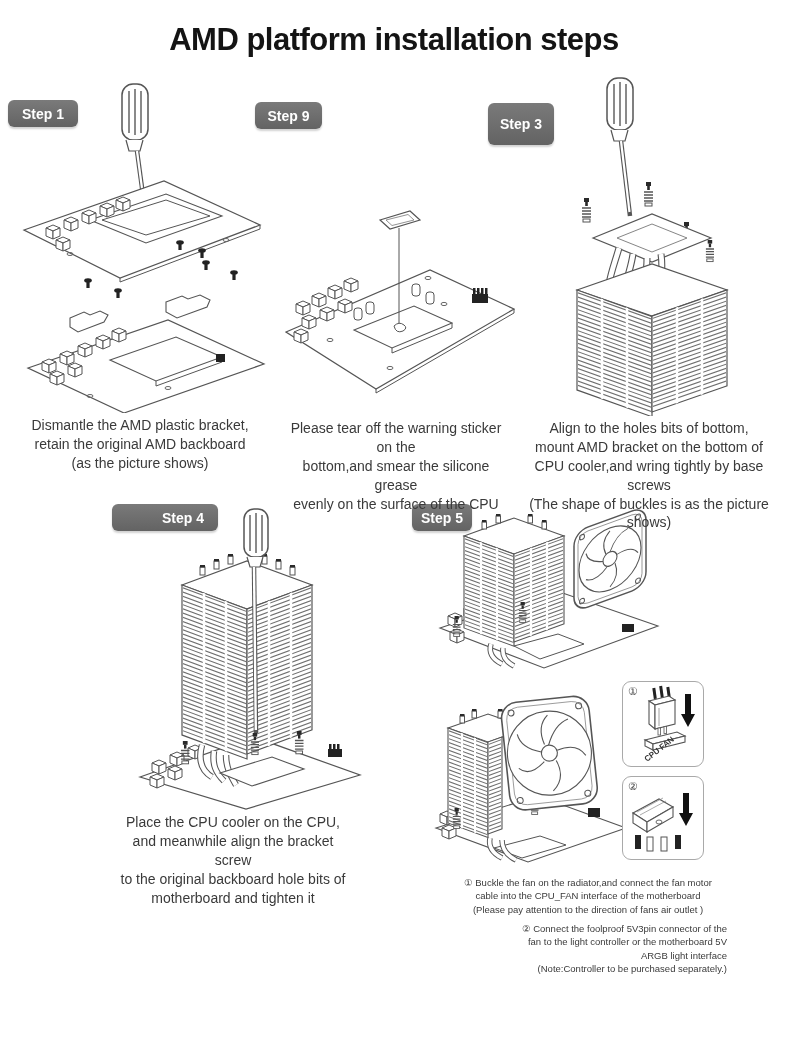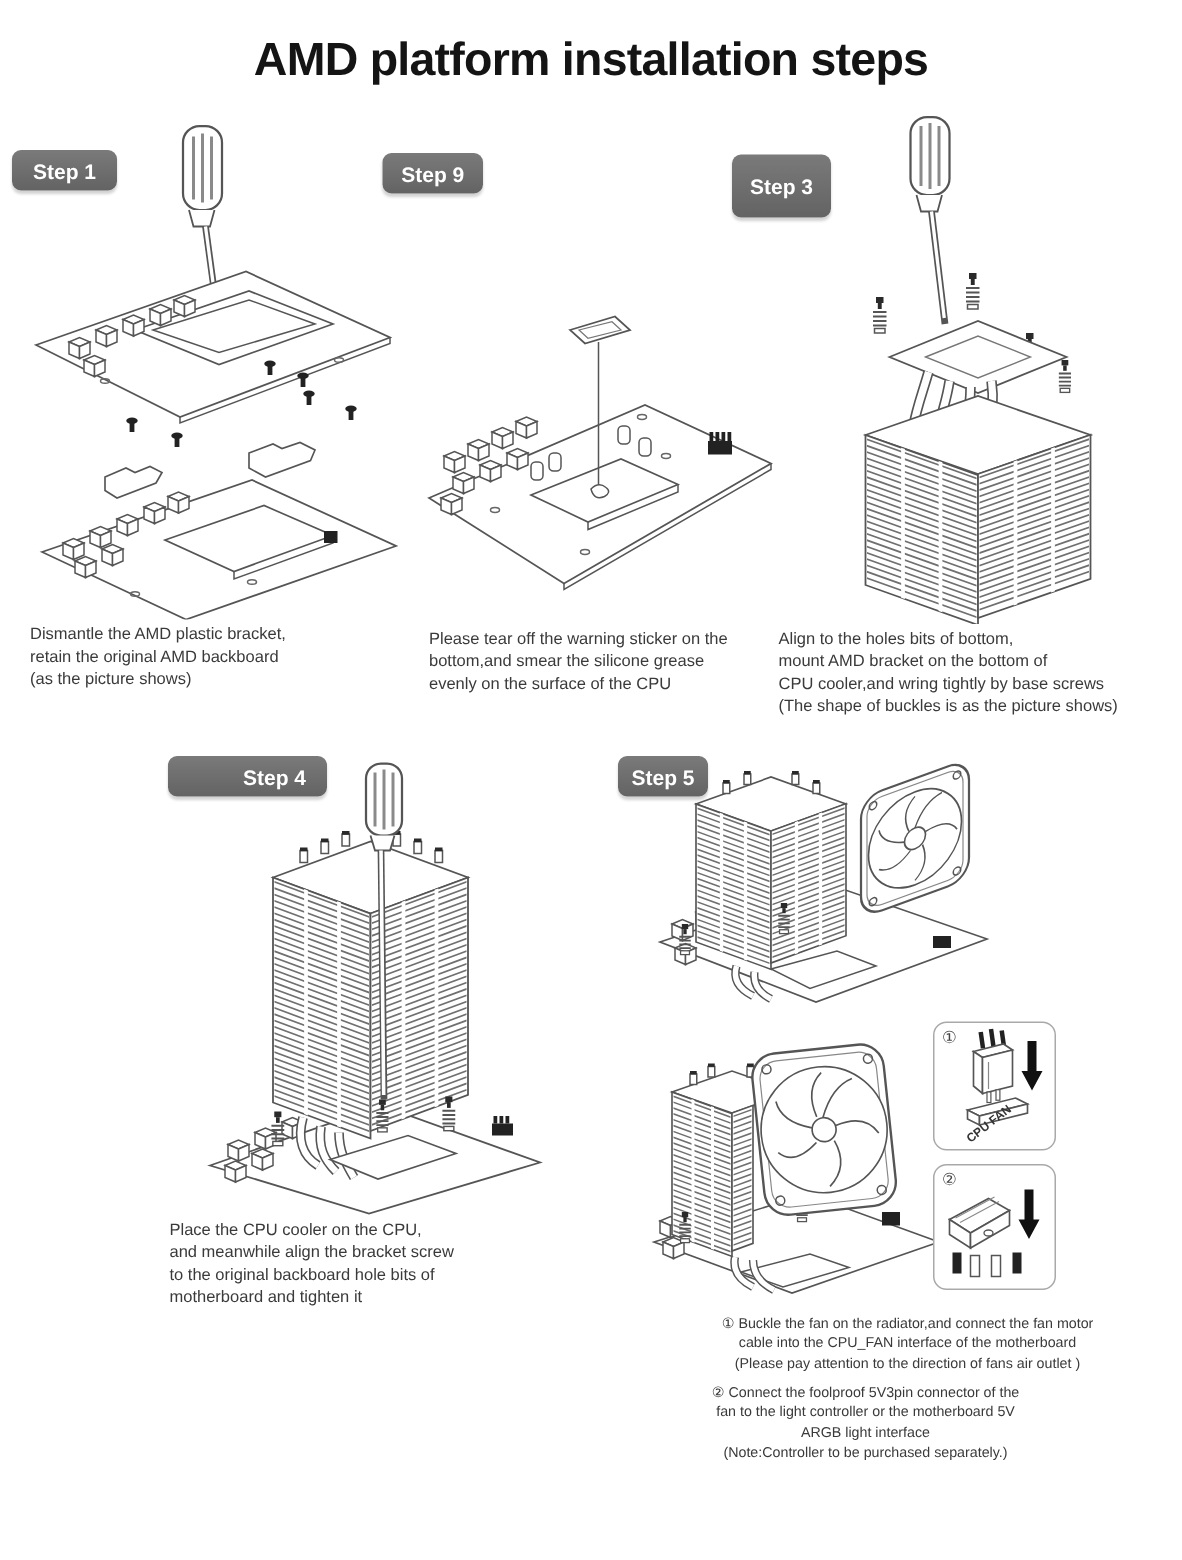--- a/index.html
+++ b/index.html
@@ -4,21 +4,21 @@
 <style>
   html,body{margin:0;padding:0;background:#ffffff;}
   .page{position:relative;width:788px;height:1040px;background:#fff;overflow:hidden;
         font-family:"Liberation Sans",sans-serif;color:#333;}
   .title{position:absolute;left:0;top:22px;width:788px;text-align:center;
          font-size:31px;font-weight:700;color:#141414;letter-spacing:-0.5px;}
   .badge{position:absolute;display:flex;align-items:center;justify-content:center;
          background:linear-gradient(#7a7a7a,#636363);color:#fff;font-weight:700;
          font-size:14px;border-radius:6px;box-shadow:0 2px 2px rgba(0,0,0,0.18);
          letter-spacing:0px;}
-  .cap{position:absolute;white-space:pre-line;font-size:11px;
+  .cap{position:absolute;text-align:center;white-space:pre-line;font-size:14px;
        line-height:1.35;color:#3a3a3a;}
   .note{position:absolute;text-align:center;white-space:pre-line;font-size:9.5px;
         line-height:1.4;color:#3a3a3a;}
   .ill{position:absolute;}
   .insetbox{position:absolute;background:#fff;border:1.5px solid #a9a9a9;border-radius:9px;}
   .insetmark{position:absolute;left:5px;top:3px;font-size:11px;color:#444;}
   svg{display:block;}
 </style>
 </head>
 <body>
@@ -445,21 +445,21 @@
 evenly on the surface of the CPU</div>
   <div class="cap" style="left:519px;top:419px;width:260px;">Align to the holes bits of bottom,
 mount AMD bracket on the bottom of
 CPU cooler,and wring tightly by base screws
 (The shape of buckles is as the picture shows)</div>
   <div class="cap" style="left:113px;top:813px;width:240px;">Place the CPU cooler on the CPU,
 and meanwhile align the bracket screw
 to the original backboard hole bits of
 motherboard and tighten it</div>
 
-  <div class="note" style="left:445px;top:876px;width:320px;text-align:center;"><span>①</span> <span>Buckle the fan on the radiator,and connect the fan motor
+  <div class="note" style="left:428px;top:876px;width:320px;text-align:center;"><span>①</span> <span>Buckle the fan on the radiator,and connect the fan motor
 cable into the CPU_FAN interface of the motherboard
 (Please pay attention to the direction of fans air outlet )</span></div>
-  <div class="note" style="left:427px;top:922px;width:300px;"><span>②</span> <span>Connect the foolproof 5V3pin connector of the
+  <div class="note" style="left:427px;top:922px;width:300px;text-align:right;"><span>②</span> <span>Connect the foolproof 5V3pin connector of the
 fan to the light controller or the motherboard 5V
 ARGB light interface
 (Note:Controller to be purchased separately.)</span></div>
 
 </div>
 
 </body></html>

